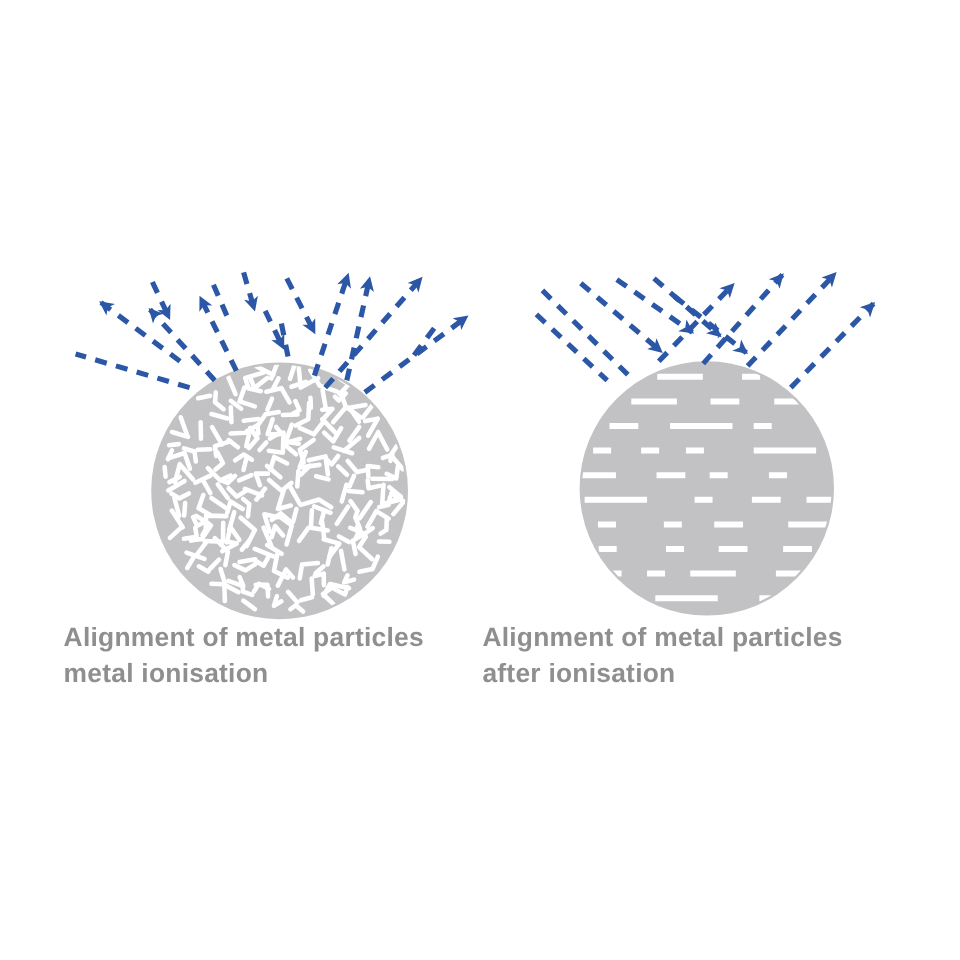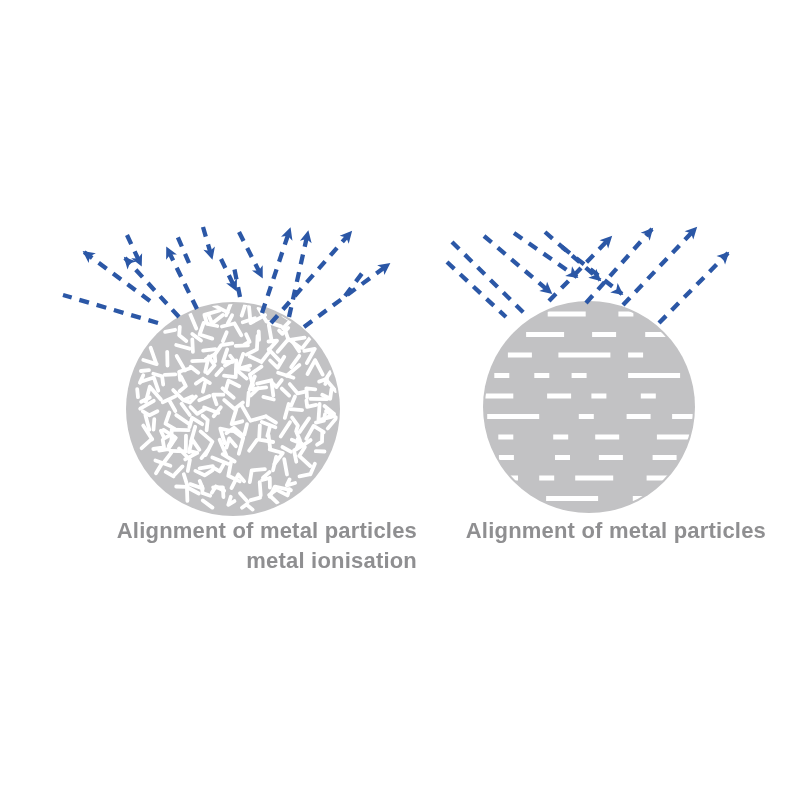--- a/index.html
+++ b/index.html
@@ -12,21 +12,21 @@
     font-family: "Liberation Sans", sans-serif;
   }
   #fig {
     position: absolute;
     left: 0; top: 0;
     width: 800px; height: 800px;
   }
   .caption {
     position: absolute;
     width: 364px;
-    text-align: right;
+    text-align: left;
     font-weight: 700;
     font-size: 22px;
     line-height: 30px;
     color: #8f8f91;
     letter-spacing: 0.2px;
   }
   #cap-before { left: 53px;  top: 516px; }
   #cap-after  { left: 402px; top: 516px; }
 </style>
 </head>
@@ -305,14 +305,15 @@
       </g>
     </svg>
 
   <div class="caption" id="cap-before">
     <div>Alignment of metal particles</div>
     <div>metal ionisation</div>
   </div>
 
   <div class="caption" id="cap-after">
     <div>Alignment of metal particles</div>
+    <div>after ionisation</div>
   </div>
 </div>
 
 </body></html>

